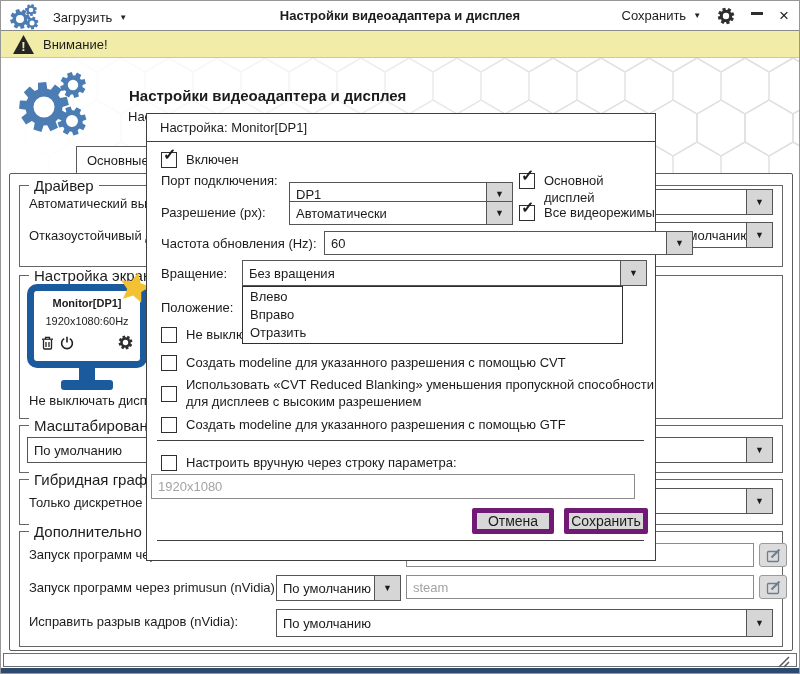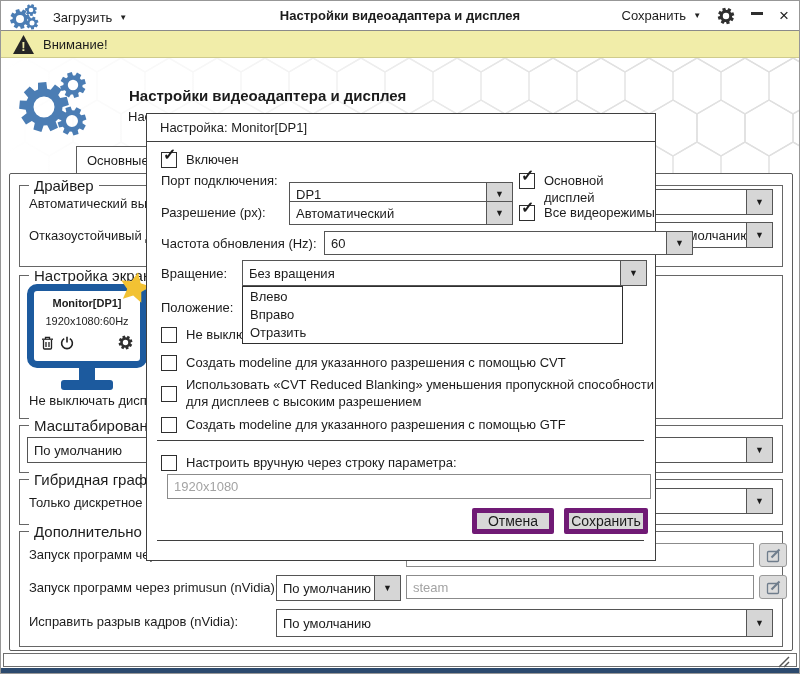--- a/index.html
+++ b/index.html
@@ -265,21 +265,21 @@
     </div>
     <div class="chk" style="left:372px;top:58px;">
       <span class="box">
           <span class="tick">✓</span>
         </span>
       <span>Основной дисплей</span>
     </div>
 
     <div class="lbl" style="left:14px;top:91px;">Разрешение (px):</div>
     <div class="sel" style="left:142px;top:87px;width:224px;height:24px;">
-      <span class="txt">Автоматический</span>
+      <span class="txt">Автоматически</span>
       <span class="arr">▼</span>
     </div>
     <div class="chk" style="left:372px;top:90px;">
       <span class="box">
           <span class="tick">✓</span>
         </span>
       <span>Все видеорежимы</span>
     </div>
 
     <div class="lbl" style="left:14px;top:122px;">Частота обновления (Hz):</div>
@@ -321,21 +321,21 @@
       <span>Создать modeline для указанного разрешения с помощью GTF</span>
     </div>
 
     <div class="mhr" style="top:326px;"></div>
 
     <div class="chk" style="left:14px;top:340px;">
       <span class="box"></span>
       <span>Настроить вручную через строку параметра:</span>
     </div>
 
-    <input class="tinput" style="left: 20px; top: 360px; width: 484px; height: 25px;" placeholder="1920x1080">
+    <input class="tinput" style="left: 4px; top: 360px; width: 484px; height: 25px;" placeholder="1920x1080">
 
     <div class="btn" style="left:325px;top:394px;width:82px;height:26px;">
       <span>Отмена</span>
     </div>
     <div class="btn" style="left:417px;top:394px;width:84px;height:26px;">
       <span>Сохранить</span>
     </div>
 
     <div class="mhr" style="top:426px;"></div>
   </div>

